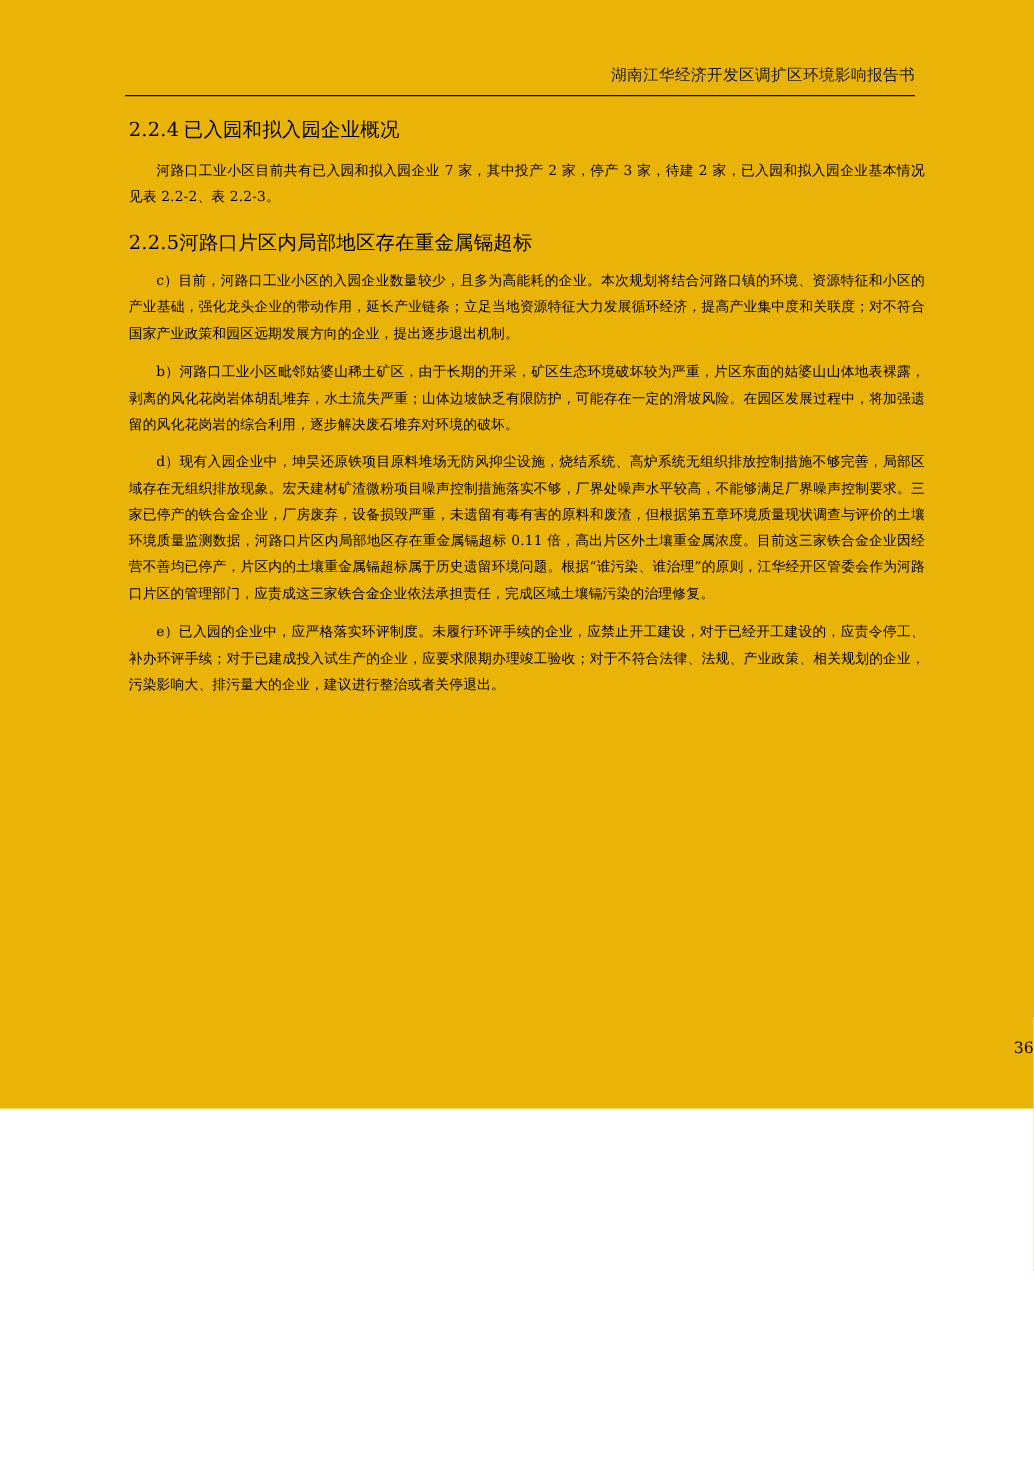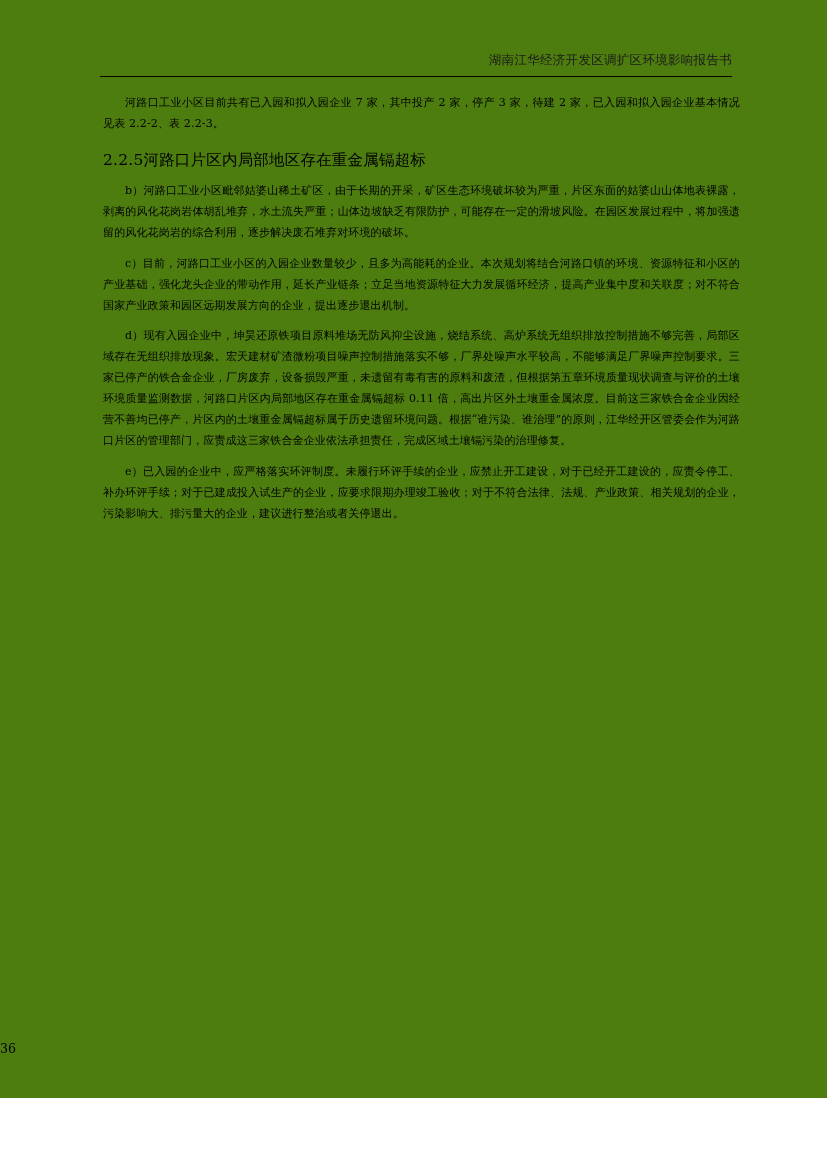--- a/index.html
+++ b/index.html
@@ -6,23 +6,23 @@
     margin: 0;
     padding: 0;
     background: #ffffff;
   }
   body {
     font-family: "DejaVu Serif", serif;
   }
   .page {
     position: relative;
     width: 827px;
-    height: 1098px;
+    height: 887px;
     margin: 0 auto;
-    background: #4d7c0f;
+    background: #eab308;
     box-sizing: border-box;
     overflow: hidden;
   }
   .header {
     position: absolute;
     top: 52px;
     left: 100px;
     right: 95px;
     height: 30px;
   }
@@ -77,46 +77,49 @@
     letter-spacing: 0.15px;
   }
   p.body.tight {
     margin-bottom: 9px;
   }
   .footer {
     position: absolute;
     bottom: 42px;
     left: 0;
     width: 100%;
-    text-align: left;
+    text-align: right;
     font-size: 12.5px;
     color: #000000;
   }
 </style>
 </head>
 <body>
 
 <div class="page">
 
   <div class="header">
     <div class="header-text">湖南江华经济开发区调扩区环境影响报告书</div>
     <div class="header-rule"></div>
   </div>
 
   <div class="content">
 
+    <div class="heading">
+      <span class="num">2.2.4</span><span>已入园和拟入园企业概况</span>
+    </div>
 
     <p class="body">河路口工业小区目前共有已入园和拟入园企业 7 家，其中投产 2 家，停产 3 家，待建 2 家，已入园和拟入园企业基本情况见表 2.2-2、表 2.2-3。</p>
 
     <div class="heading2">
       <span class="num">2.2.5</span><span>河路口片区内局部地区存在重金属镉超标</span>
     </div>
 
+    <p class="body">c）目前，河路口工业小区的入园企业数量较少，且多为高能耗的企业。本次规划将结合河路口镇的环境、资源特征和小区的产业基础，强化龙头企业的带动作用，延长产业链条；立足当地资源特征大力发展循环经济，提高产业集中度和关联度；对不符合国家产业政策和园区远期发展方向的企业，提出逐步退出机制。</p>
     <p class="body">b）河路口工业小区毗邻姑婆山稀土矿区，由于长期的开采，矿区生态环境破坏较为严重，片区东面的姑婆山山体地表裸露，剥离的风化花岗岩体胡乱堆弃，水土流失严重；山体边坡缺乏有限防护，可能存在一定的滑坡风险。在园区发展过程中，将加强遗留的风化花岗岩的综合利用，逐步解决废石堆弃对环境的破坏。</p>
-    <p class="body">c）目前，河路口工业小区的入园企业数量较少，且多为高能耗的企业。本次规划将结合河路口镇的环境、资源特征和小区的产业基础，强化龙头企业的带动作用，延长产业链条；立足当地资源特征大力发展循环经济，提高产业集中度和关联度；对不符合国家产业政策和园区远期发展方向的企业，提出逐步退出机制。</p>
     <p class="body">d）现有入园企业中，坤昊还原铁项目原料堆场无防风抑尘设施，烧结系统、高炉系统无组织排放控制措施不够完善，局部区域存在无组织排放现象。宏天建材矿渣微粉项目噪声控制措施落实不够，厂界处噪声水平较高，不能够满足厂界噪声控制要求。三家已停产的铁合金企业，厂房废弃，设备损毁严重，未遗留有毒有害的原料和废渣，但根据第五章环境质量现状调查与评价的土壤环境质量监测数据，河路口片区内局部地区存在重金属镉超标 0.11 倍，高出片区外土壤重金属浓度。目前这三家铁合金企业因经营不善均已停产，片区内的土壤重金属镉超标属于历史遗留环境问题。根据“谁污染、谁治理”的原则，江华经开区管委会作为河路口片区的管理部门，应责成这三家铁合金企业依法承担责任，完成区域土壤镉污染的治理修复。</p>
     <p class="body tight">e）已入园的企业中，应严格落实环评制度。未履行环评手续的企业，应禁止开工建设，对于已经开工建设的，应责令停工、补办环评手续；对于已建成投入试生产的企业，应要求限期办理竣工验收；对于不符合法律、法规、产业政策、相关规划的企业，污染影响大、排污量大的企业，建议进行整治或者关停退出。</p>
 
   </div>
 
   <div class="footer">
     <span>36</span>
   </div>
 
 </div>

